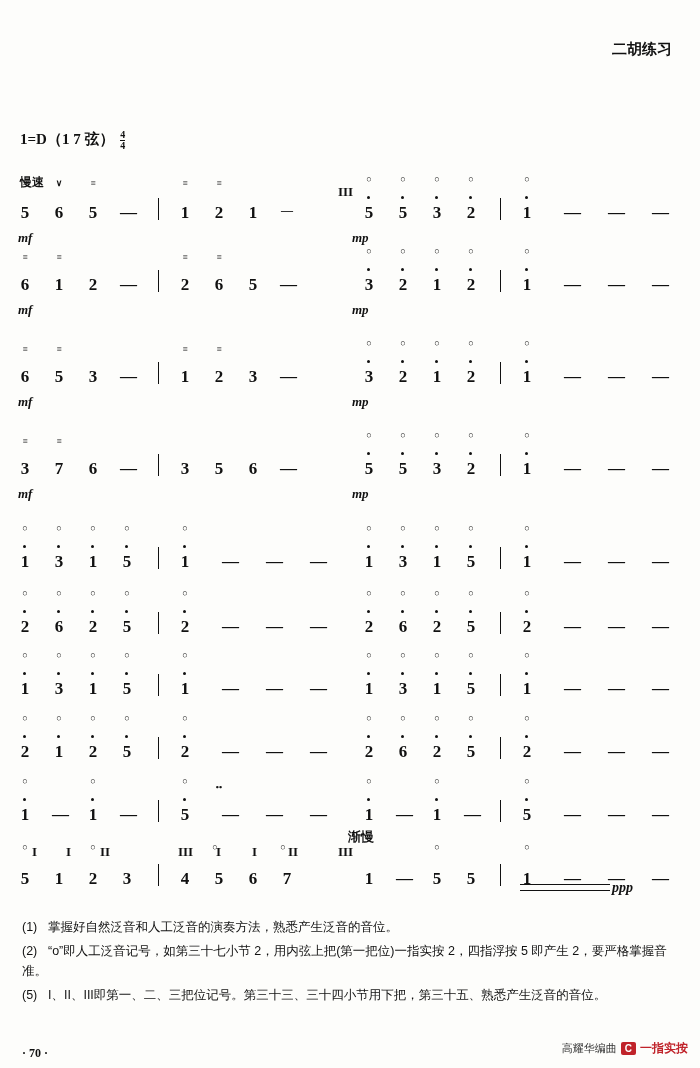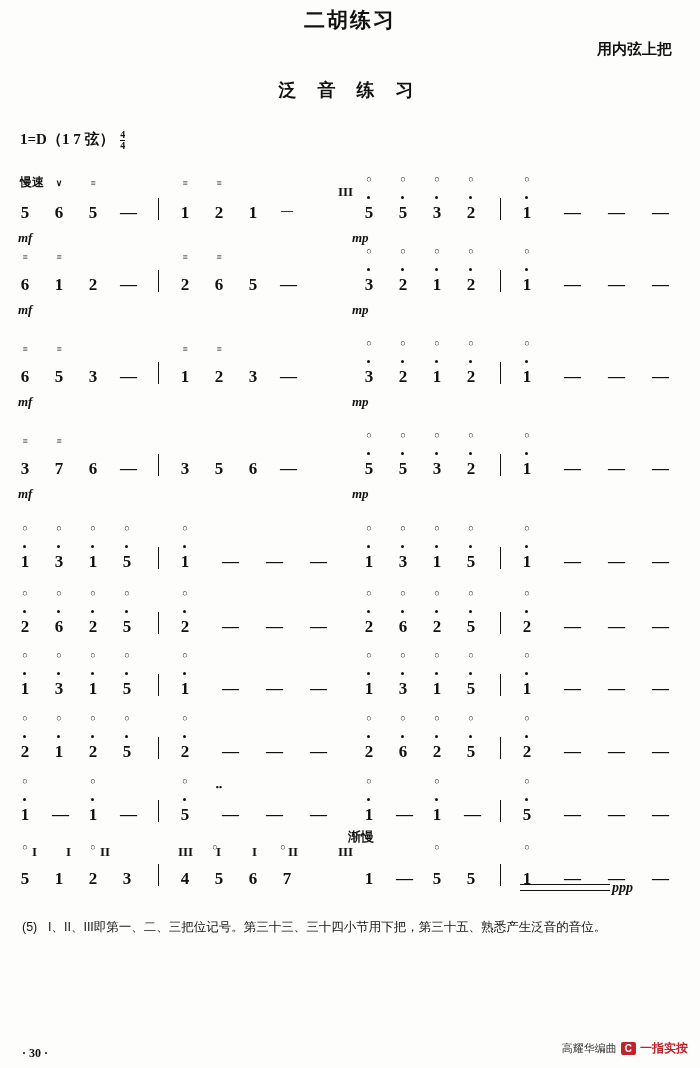--- a/index.html
+++ b/index.html
@@ -118,23 +118,21 @@
     display:inline-block;background:#c0232a;color:#fff;
     font-size:10px;padding:1px 4px;border-radius:2px;font-weight:bold;
   }
   .brand-name{color:#c0232a;font-weight:bold;font-size:12px;}
 </style>
 </head>
 <body>
 
 <div class="page">
 
-  <div class="title">二胡练习</div>
-  <div class="composer">用内弦上把</div>
-  <div class="subtitle">泛 音 练 习</div>
+  <div class="composer">二胡练习</div>
 
   <div class="keyline">
     <span>1=D（1 7 弦）</span>
     <span class="frac">
       <b>4</b>
       <b class="den">4</b>
     </span>
   </div>
 
   <div class="tempo">慢速</div>
@@ -578,26 +576,32 @@
       <div class="note" style="left:608px;top:8px;">—</div>
       <div class="note" style="left:652px;top:8px;">—</div>
     </div>
   </div>
 
   <div class="cresc"></div>
   <div class="ppp">ppp</div>
 
   <div class="notes">
     <div>
+      <span class="idx">(1)</span><span>掌握好自然泛音和人工泛音的演奏方法，熟悉产生泛音的音位。</span>
+    </div>
+    <div>
+      <span class="idx">(2)</span><span>“о”即人工泛音记号，如第三十七小节 2，用内弦上把(第一把位)一指实按 2，四指浮按 5 即产生 2，要严格掌握音准。</span>
+    </div>
+    <div>
       <span class="idx">(5)</span><span>I、II、III即第一、二、三把位记号。第三十三、三十四小节用下把，第三十五、熟悉产生泛音的音位。</span>
     </div>
   </div>
 
   <div class="pageno">
-    ·&nbsp;<span>30</span>&nbsp;·
+    ·&nbsp;<span>70</span>&nbsp;·
   </div>
 
   <div class="footer-brand">
     <span>高耀华编曲</span>
     <span class="brand-badge">C</span>
     <span class="brand-name">一指实按</span>
   </div>
 
 </div>
 

